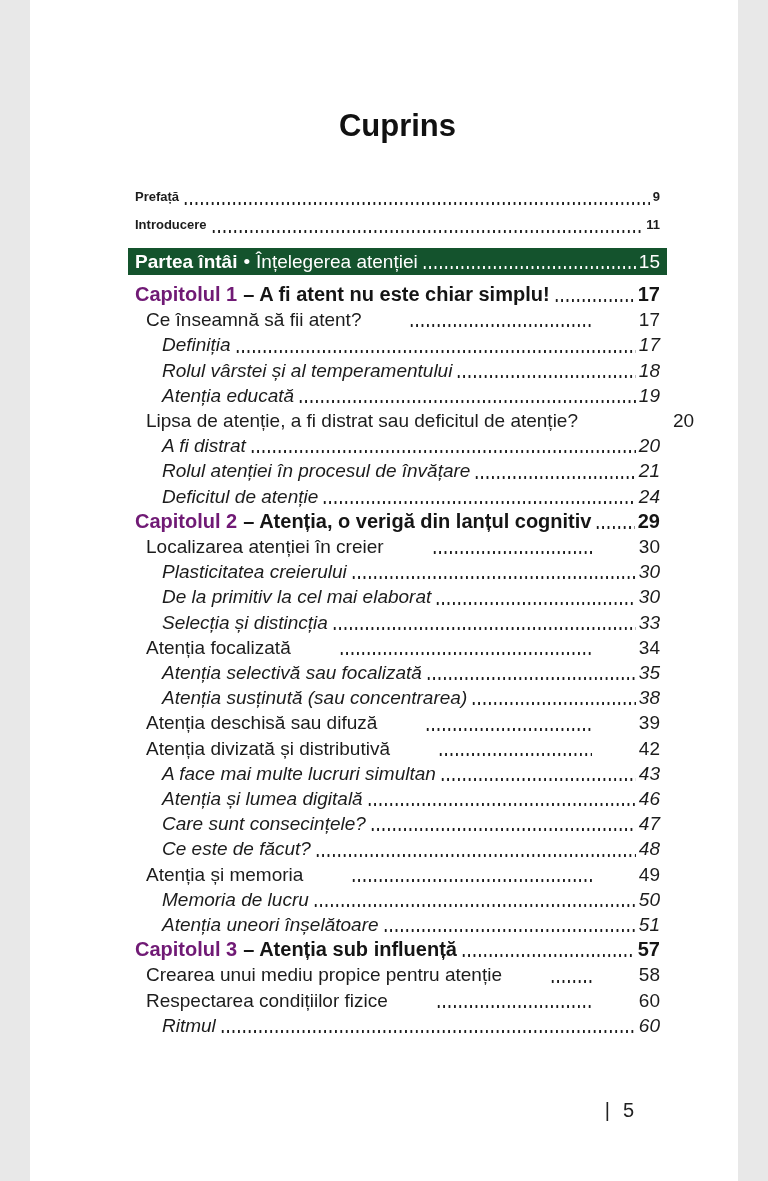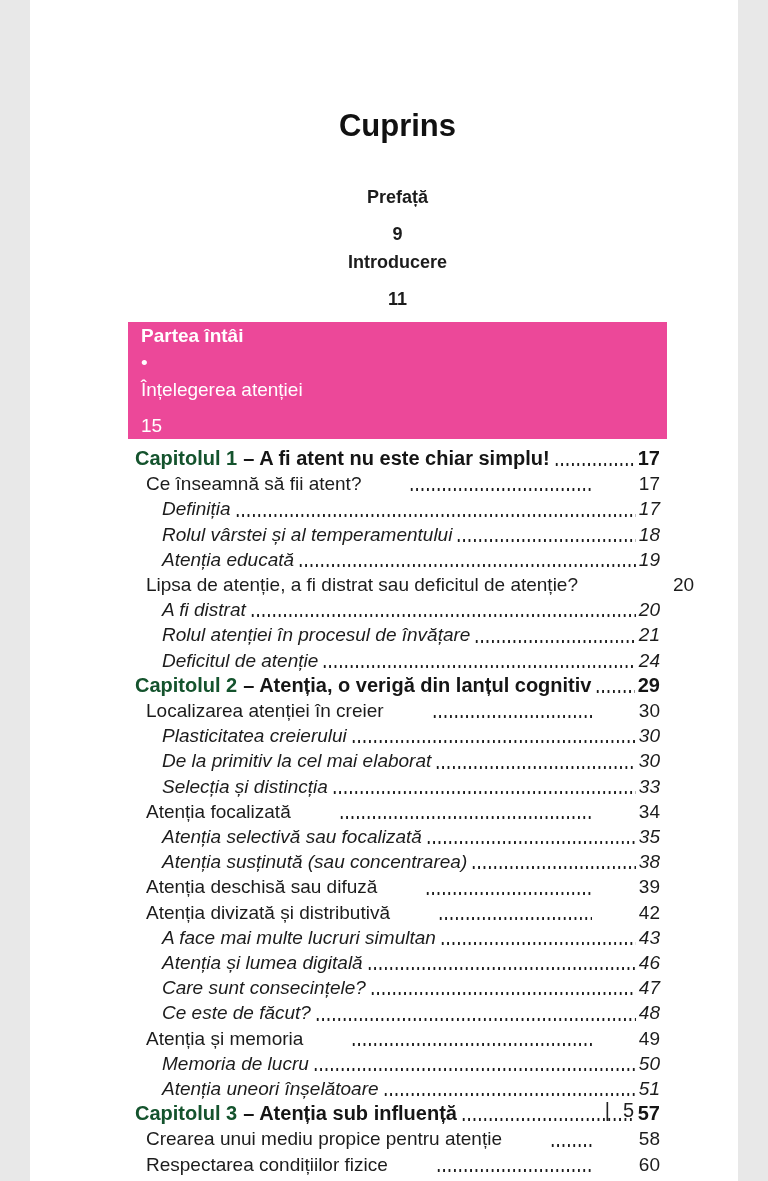--- a/index.html
+++ b/index.html
@@ -24,68 +24,66 @@
     margin-top: 106px;
     text-align: center;
     font-size: 31px;
     line-height: 40px;
     font-weight: 700;
     color: #111111;
   }
   .front { margin-top: 37px; }
   .front-row {
     display: flex;
-    align-items: center;
-    font-size: 18px;
+    align-items: flex-end;
+    font-size: 13px;
     line-height: 28px;
     font-weight: 700;
-    flex-direction: column;
   }
   .leader {
     flex: 1 1 auto;
     align-self: flex-end;
     height: 3px;
     margin: 0 3px 6px 4px;
     background-image: radial-gradient(circle, #1c1c1c 1.15px, rgba(0,0,0,0) 1.35px);
     background-size: 5.4px 3px;
     background-repeat: repeat-x;
     background-position: 0 50%;
   }
   .page-num { white-space: nowrap; }
   .banner {
     display: flex;
     align-items: baseline;
     margin: 9px -7px 7px -7px;
     padding: 0 7px;
-    background: #ec4899;
+    background: #14532d;
     color: #ffffff;
     font-size: 19px;
     line-height: 27px;
-    flex-direction: column;
   }
   .banner .leader {
     background-image: radial-gradient(circle, #ffffff 1.15px, rgba(255,255,255,0) 1.35px);
     margin-bottom: 6px;
   }
   .banner-label { font-weight: 700; white-space: nowrap; }
   .banner-bullet { margin: 0 6px; white-space: nowrap; }
   .banner-title { font-weight: 400; white-space: nowrap; }
   .toc { font-size: 19px; }
   .toc-row {
     display: flex;
     align-items: baseline;
     line-height: 25.2px;
   }
   .toc-row .leader { margin-bottom: 5px; }
   .toc-row.chapter {
     font-size: 20px;
     font-weight: 700;
     color: #151515;
   }
-  .chapter-label { color: #14532d; margin-right: 6px; white-space: nowrap; text-align: center; }
+  .chapter-label { color: #701a75; margin-right: 6px; white-space: nowrap; text-align: center; }
   .entry-title { white-space: nowrap; }
   .toc-row.section { padding-left: 11px; gap: 44px; }
   .toc-row.subsection { padding-left: 27px; font-style: italic; justify-content: flex-end; }
   .footer {
     position: absolute;
     top: 1097px;
     right: 104px;
     display: flex;
     align-items: baseline;
     font-size: 20px;

